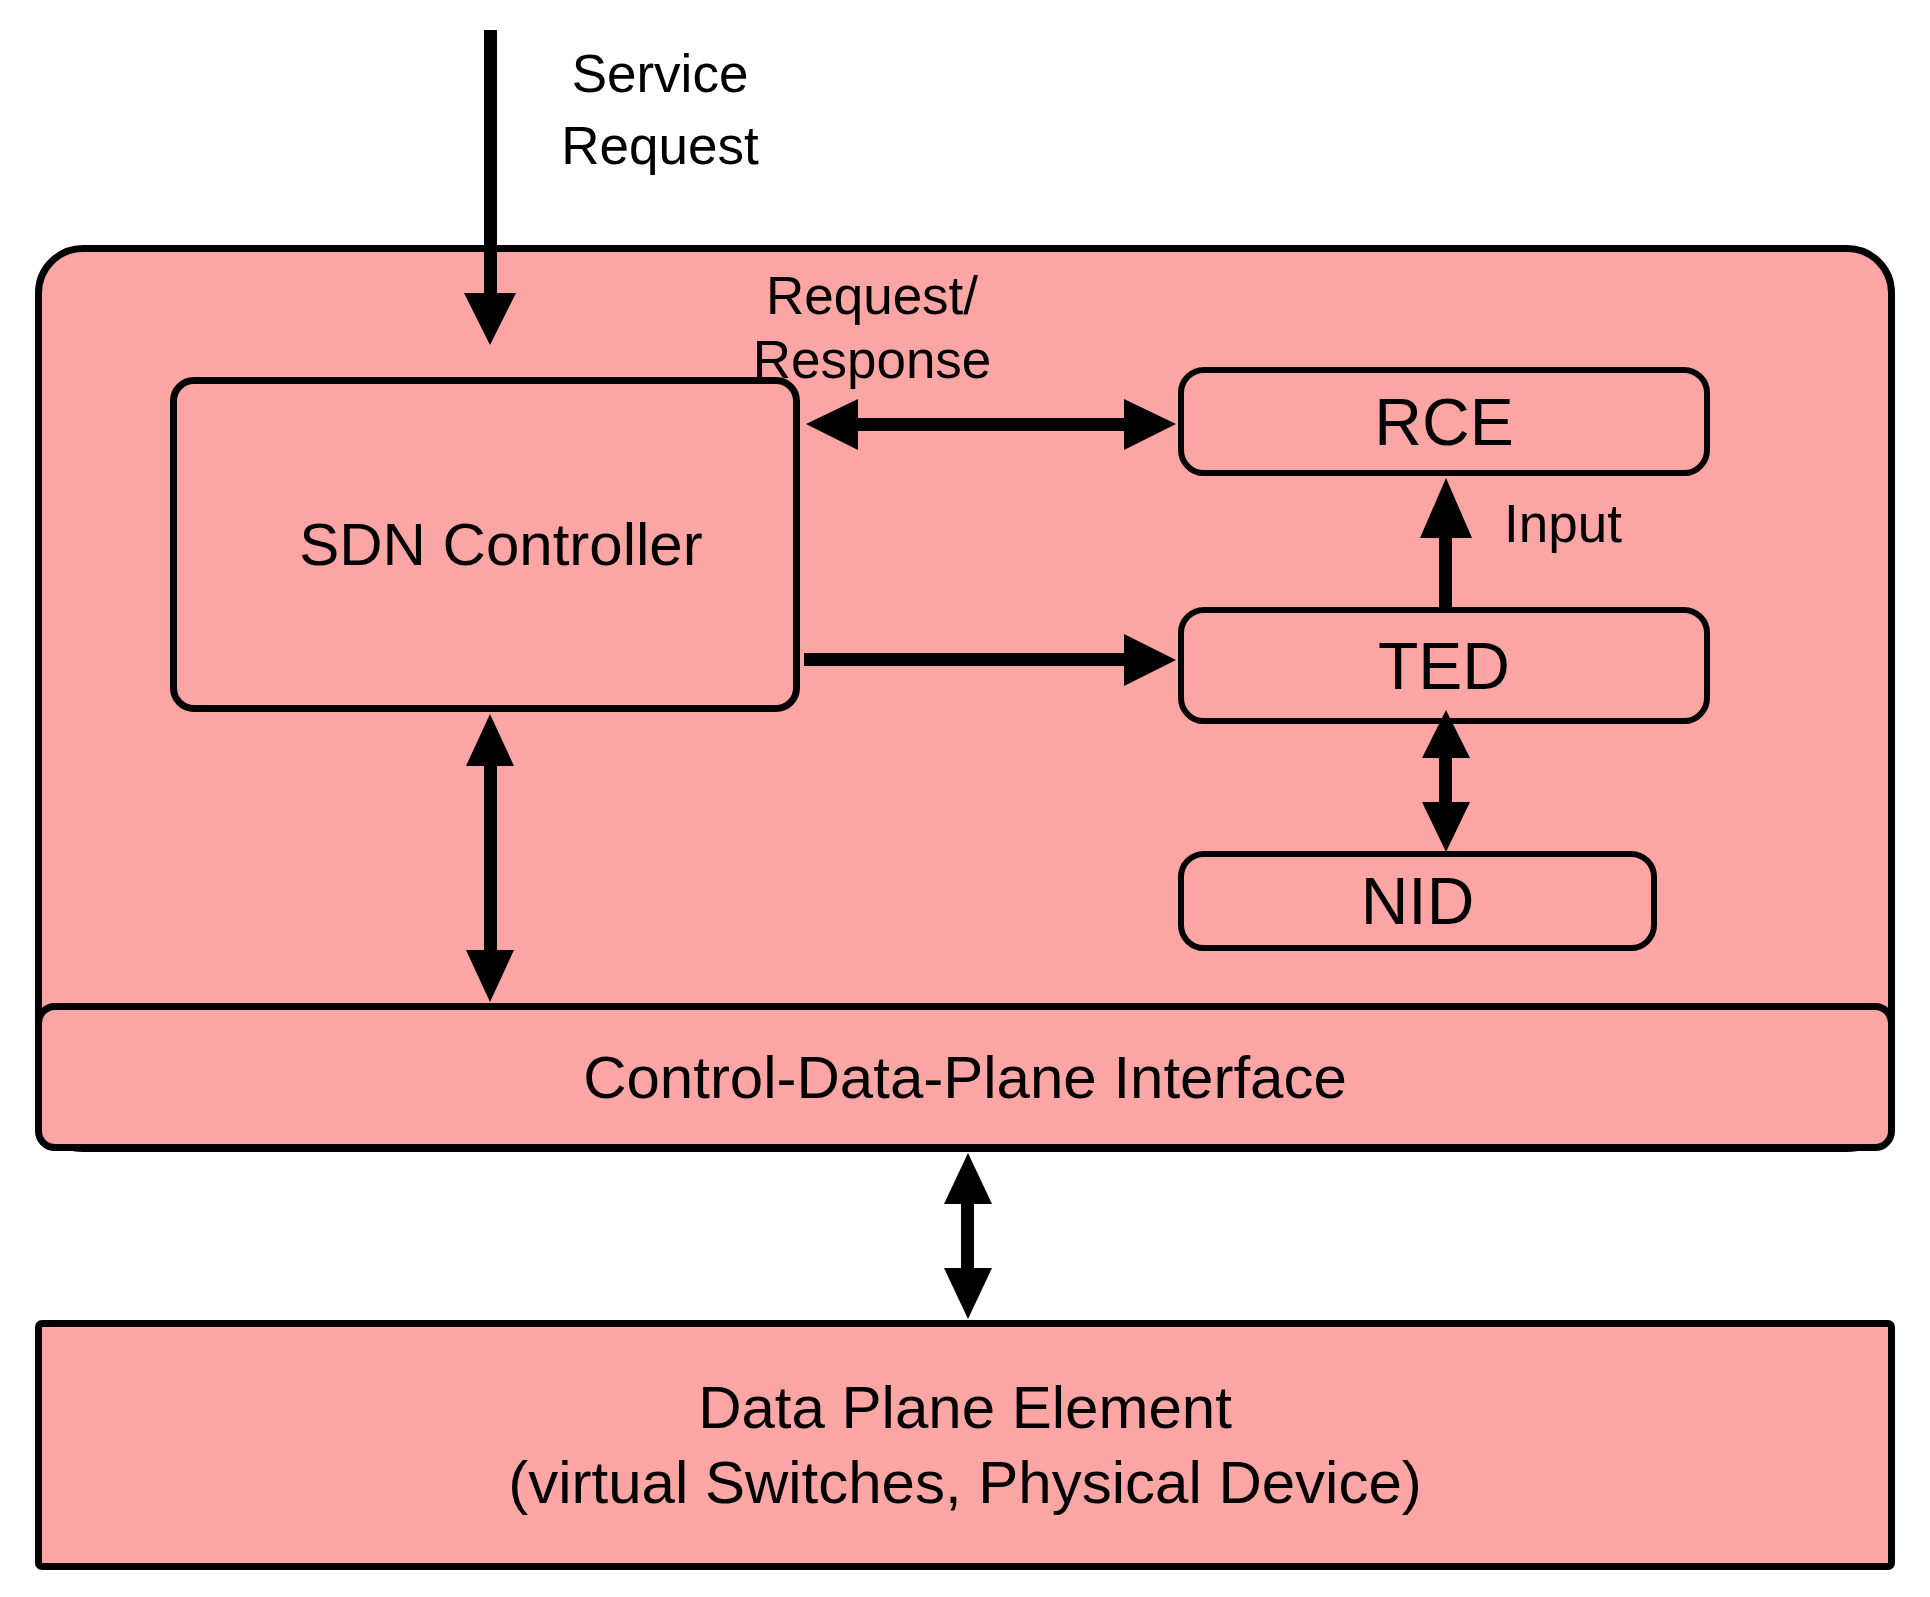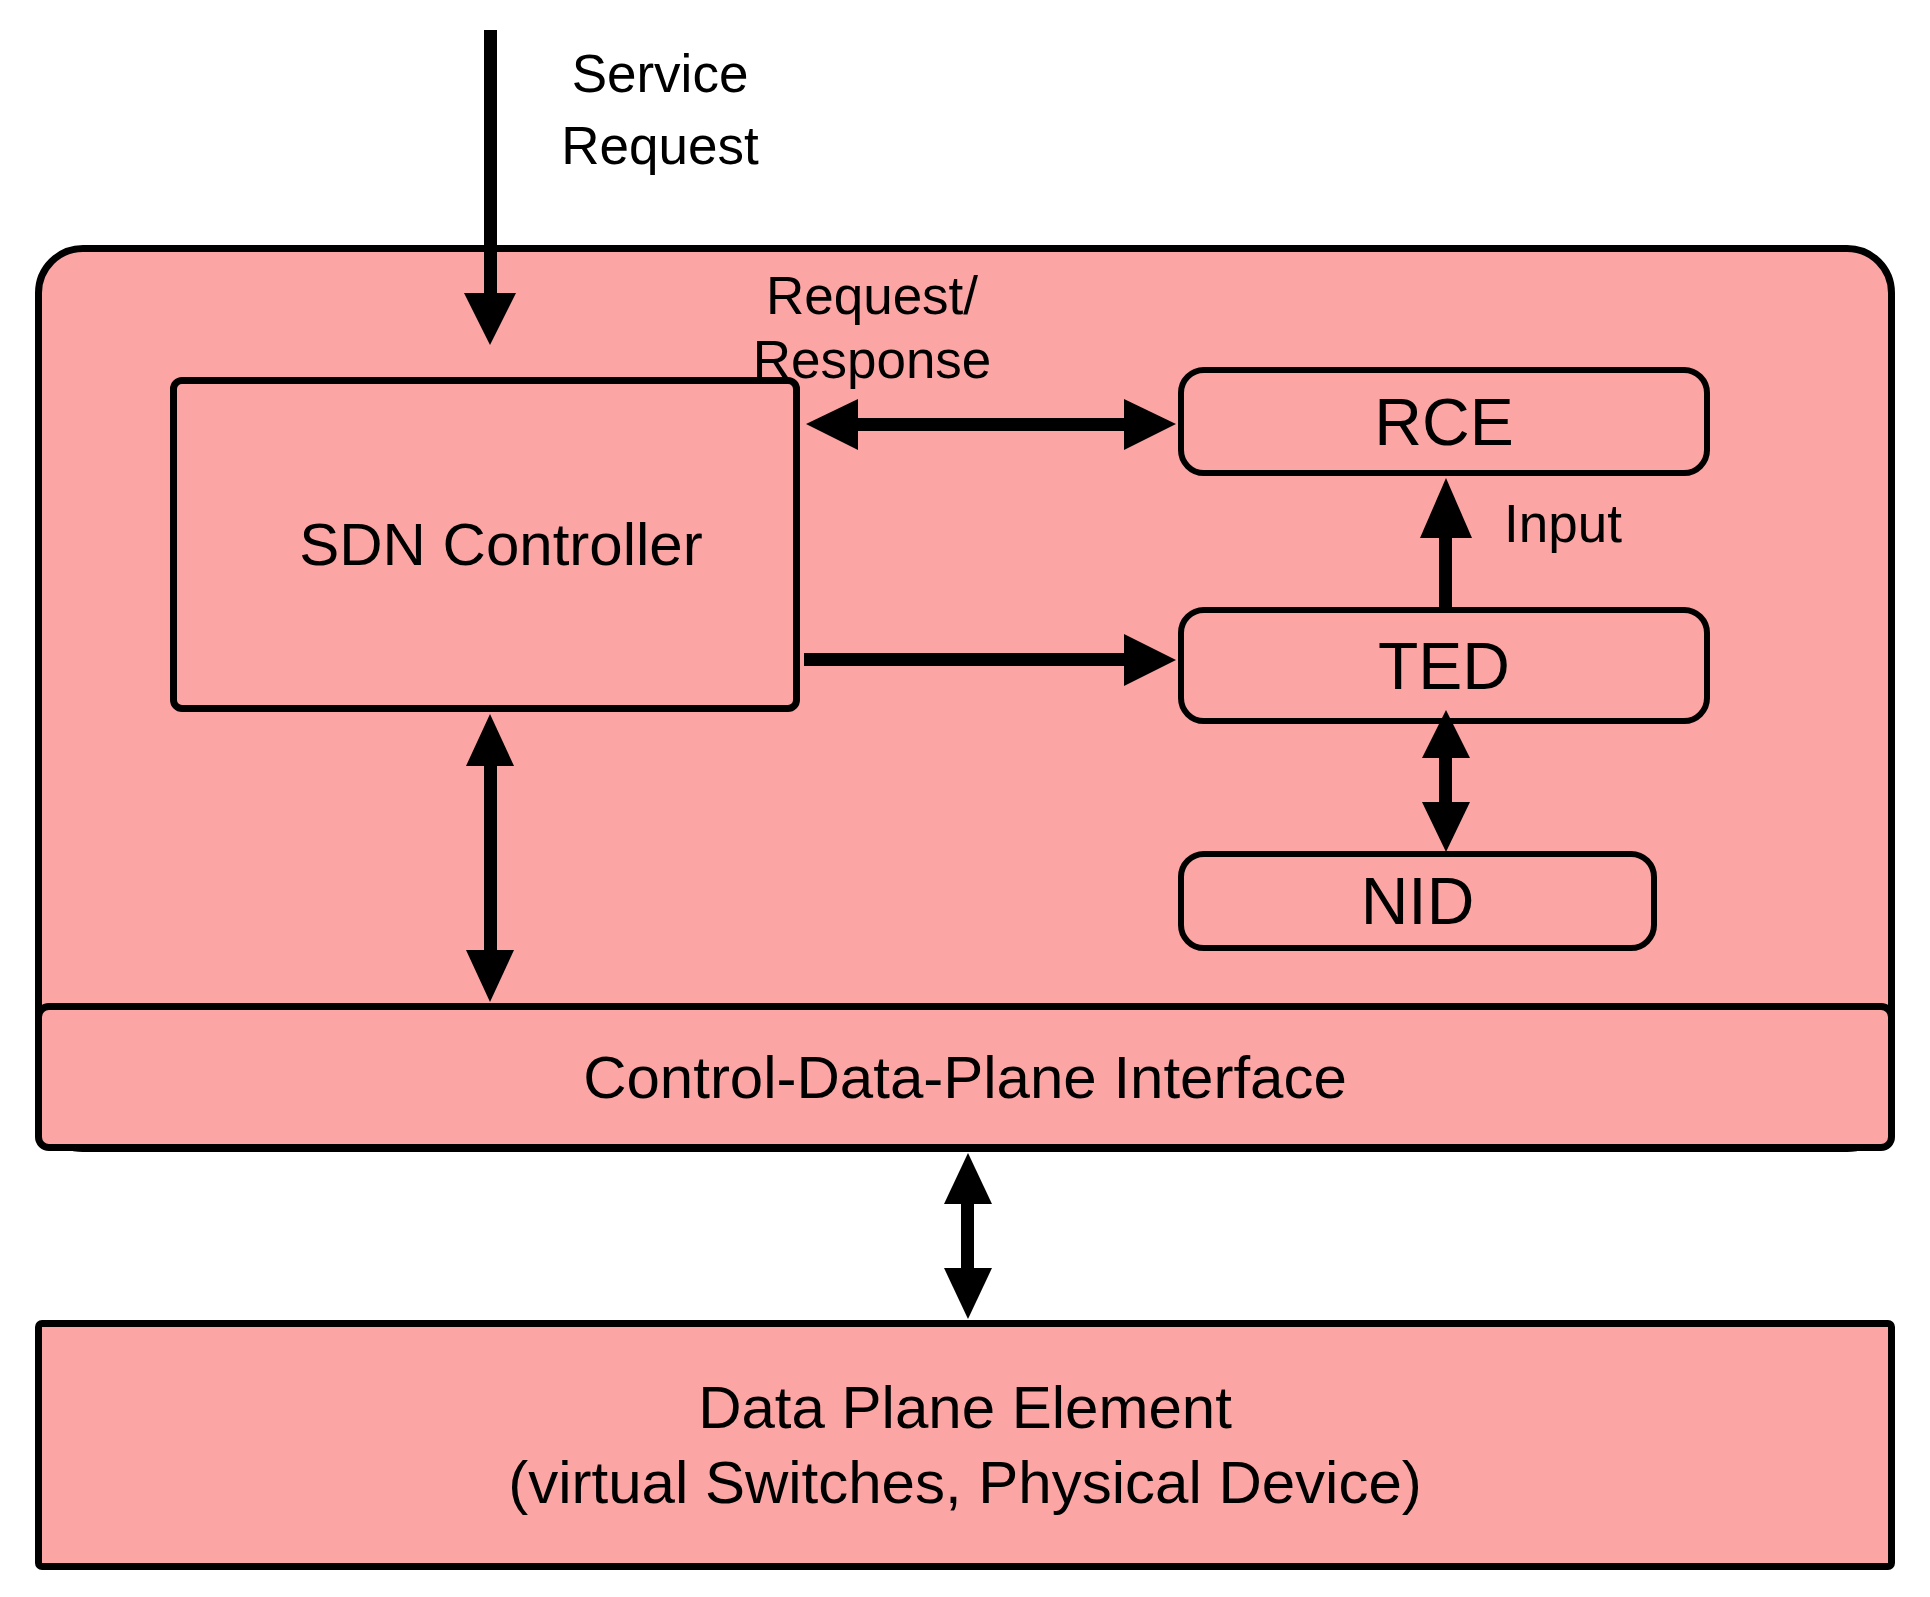--- a/index.html
+++ b/index.html
@@ -29,39 +29,39 @@
   
   .outer-container {
     left: 35px; top: 245px;
     width: 1860px; height: 907px;
     border-radius: 48px;
   }
   
   .sdn-box {
     left: 170px; top: 377px;
     width: 630px; height: 335px;
-    border-radius: 12px;
+    border-radius: 24px;
     font-size: 60px;
     line-height: 83px;
     padding-left: 32px;
   }
   
   .small-box {
     border: 6px solid #000000;
     border-radius: 26px;
     font-size: 66px;
   }
   .rce-box { left: 1178px; top: 367px; width: 532px; height: 109px; }
   .ted-box { left: 1178px; top: 607px; width: 532px; height: 117px; }
   .nid-box { left: 1178px; top: 851px; width: 479px; height: 100px; }
   
   .cdp-bar {
     left: 35px; top: 1003px;
     width: 1860px; height: 148px;
-    border-radius: 14px;
+    border-radius: 20px;
     font-size: 60px;
   }
   
   .dataplane-box {
     left: 35px; top: 1320px;
     width: 1860px; height: 250px;
     border-radius: 7px;
     font-size: 60px;
     line-height: 75px;
   }

